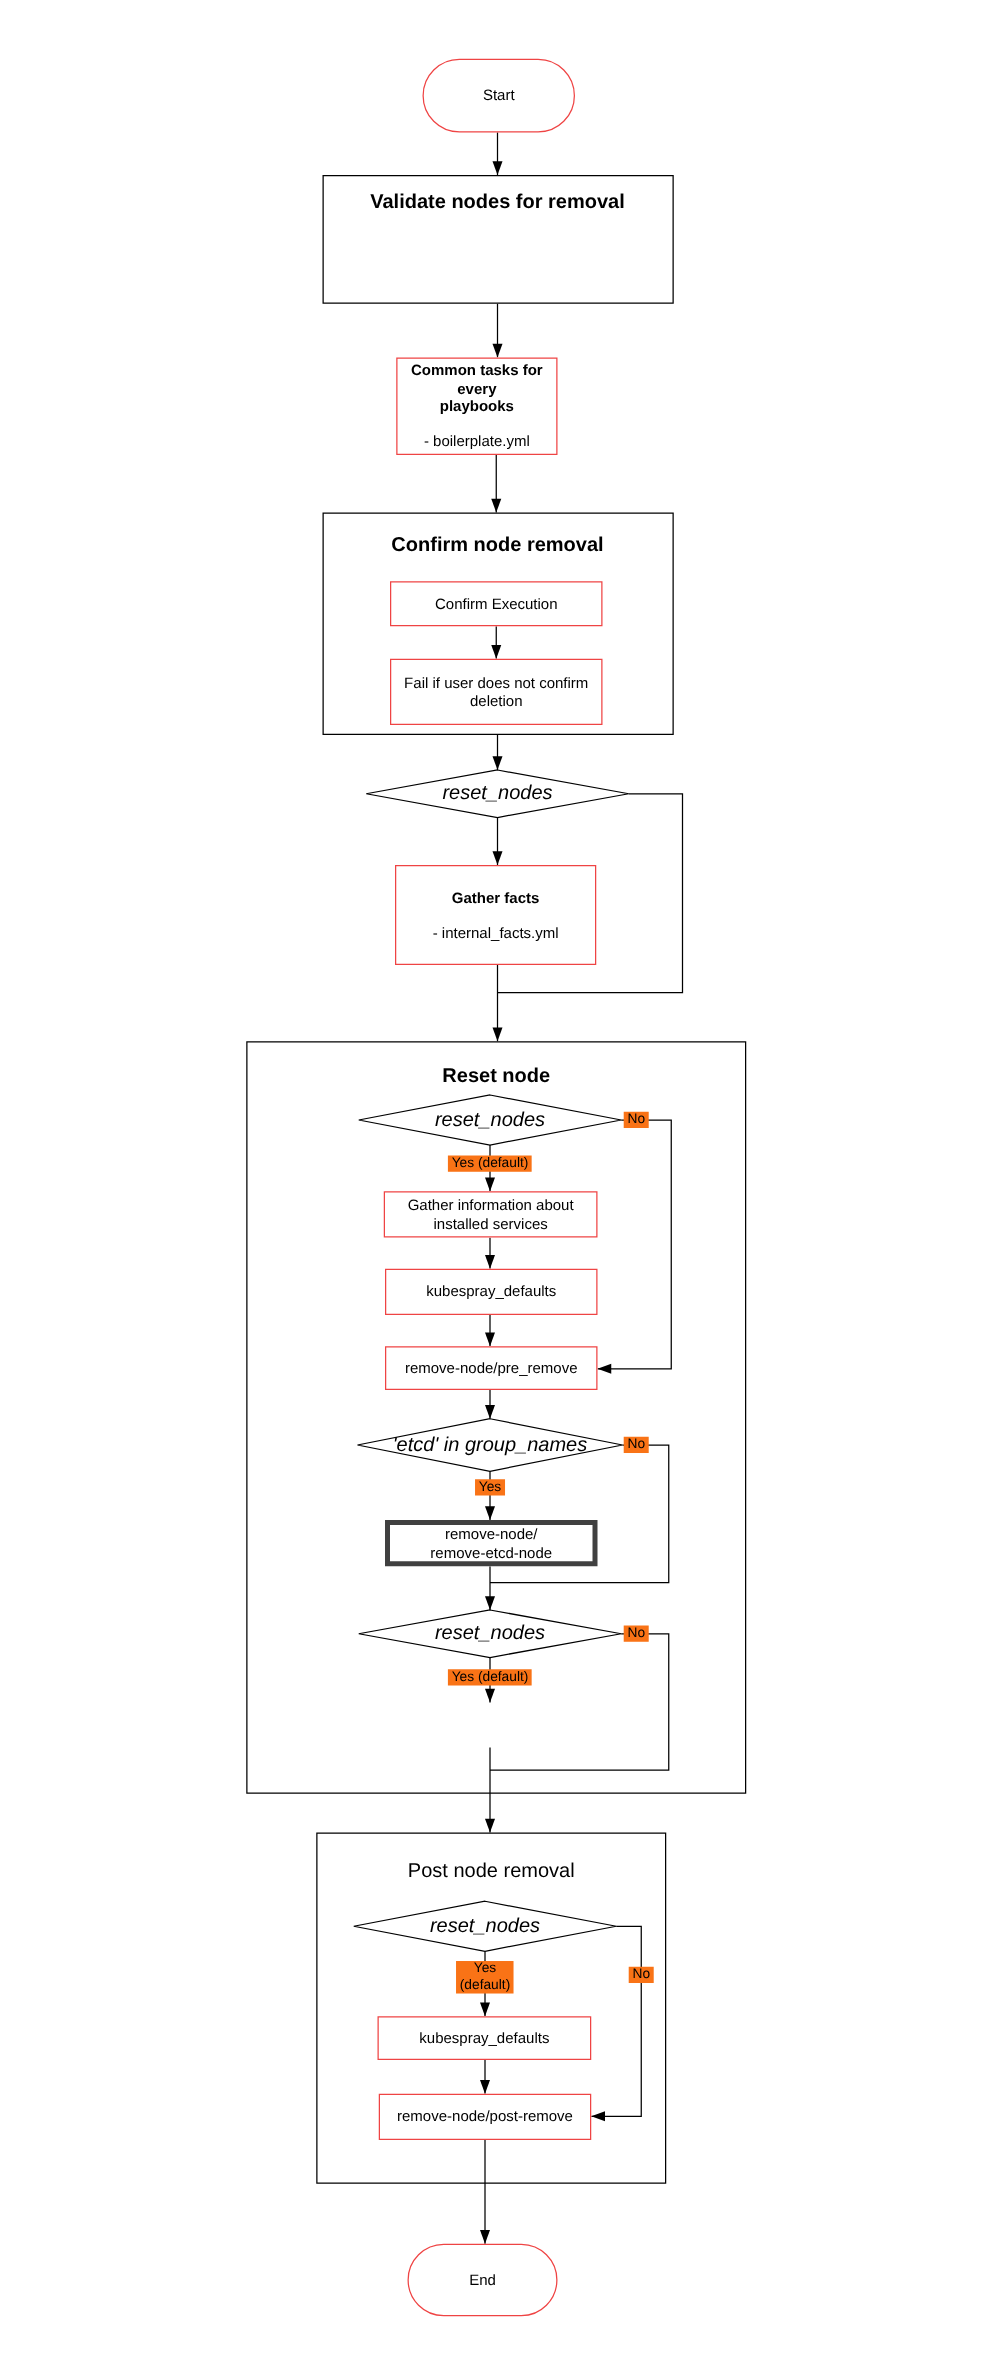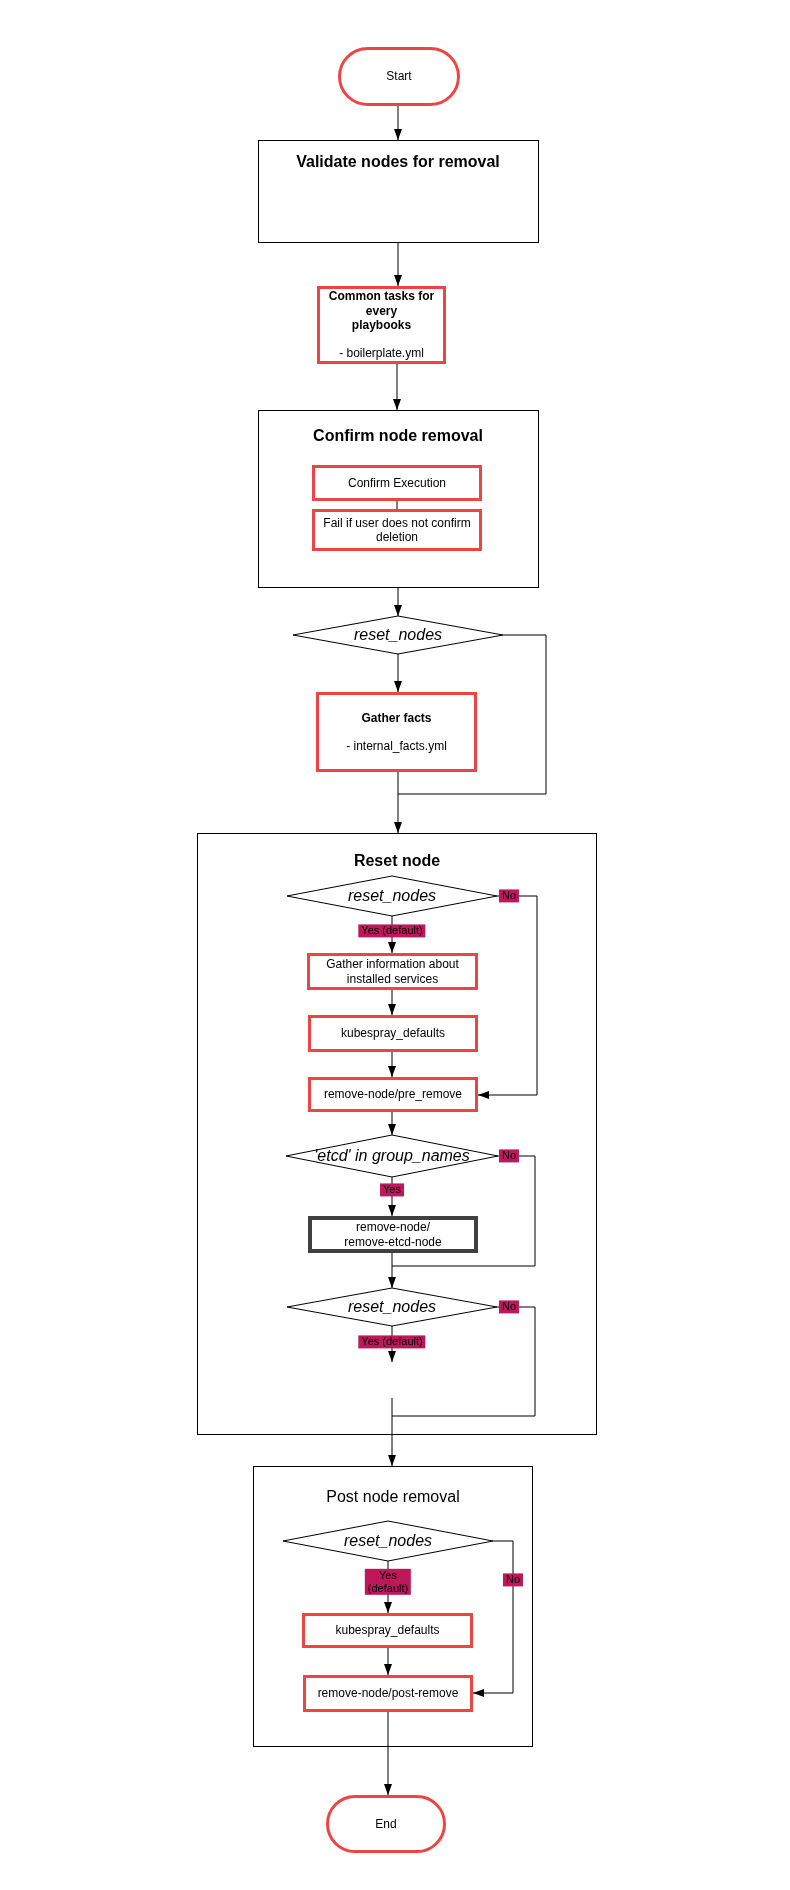--- a/index.html
+++ b/index.html
@@ -1,29 +1,29 @@
 <!DOCTYPE html>
 <html><head>
 <meta charset="utf-8">
 <style>
   html,body{margin:0;padding:0;background:#ffffff;}
   #canvas{position:relative;width:790px;height:1890px;background:#ffffff;
           font-family:"Liberation Sans",sans-serif;color:#000;overflow:hidden;}
   #wires{position:absolute;left:0;top:0;width:790px;height:1890px;}
-  .node{position:absolute;box-sizing:border-box;border:3px solid #ef4444;background:#fff;
+  .node{position:absolute;box-sizing:border-box;border:1px solid #ef4444;background:#fff;
         display:flex;flex-direction:column;align-items:center;justify-content:center;
         text-align:center;font-size:12px;line-height:1.2;white-space:pre-line;}
   .pill{border-radius:30px;}
   .muted{border:4px solid #404040;}
   .frame{position:absolute;box-sizing:border-box;border:1px solid #000;background:transparent;}
   .lbl{position:absolute;transform:translate(-50%,-50%);text-align:center;
        font-size:16px;line-height:1.2;white-space:pre-line;}
   .bold{font-weight:bold;}
   .ital{font-style:italic;}
-  .edge{background:#be185d;padding:0 3px;font-size:11px;}
+  .edge{background:#f97316;padding:0 3px;font-size:11px;}
   .item{margin-top:14px;}
 </style>
 </head>
 <body>
 
 <div id="canvas">
 
   <svg id="wires" width="790" height="1890" viewBox="0 0 790 1890" xmlns="http://www.w3.org/2000/svg">
     <defs>
       <marker id="arr" markerWidth="14" markerHeight="10" refX="12" refY="5" orient="auto" markerUnits="userSpaceOnUse">
@@ -73,21 +73,21 @@
 
   <div class="node" style="left:317px;top:286px;width:129px;height:78px">
     <span class="bold">Common tasks for every
 playbooks</span>
     <span class="item">- boilerplate.yml</span>
   </div>
 
   <div class="frame" style="left:258px;top:410px;width:281px;height:178px"></div>
   <div class="lbl bold" style="left:398px;top:436px">Confirm node removal</div>
   <div class="node" style="left:312px;top:465px;width:170px;height:36px">Confirm Execution</div>
-  <div class="node" style="left:312px;top:509px;width:170px;height:42px">Fail if user does not confirm
+  <div class="node" style="left:312px;top:527px;width:170px;height:53px">Fail if user does not confirm
 deletion</div>
 
   <div class="lbl ital" style="left:398px;top:635px">reset_nodes</div>
 
   <div class="node" style="left:316px;top:692px;width:161px;height:80px">
     <span class="bold">Gather facts</span>
     <span class="item">- internal_facts.yml</span>
   </div>
 
   <div class="frame" style="left:197px;top:833px;width:400px;height:602px"></div>

